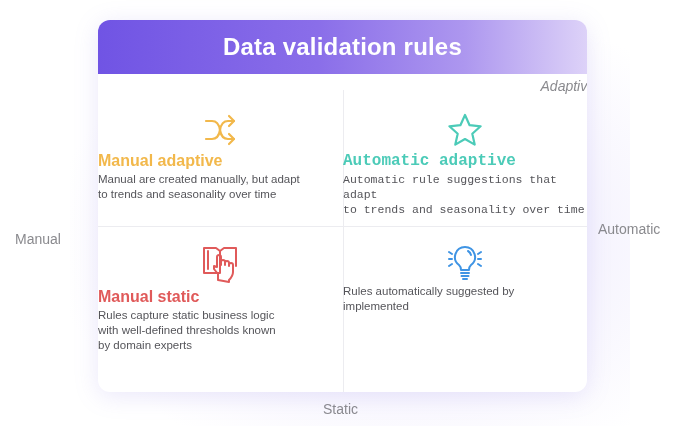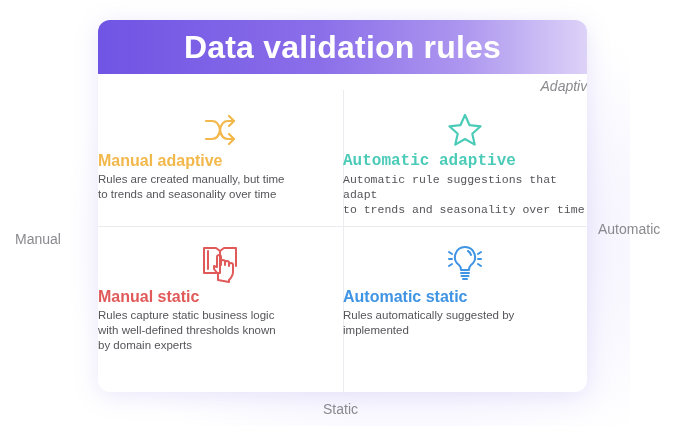--- a/index.html
+++ b/index.html
@@ -1,20 +1,20 @@
 <!DOCTYPE html>
 <html><head>
 <meta charset="utf-8">
 <style>
   html,body{margin:0;padding:0;}
   body{width:700px;height:426px;background:#ffffff;position:relative;overflow:hidden;font-family:"Liberation Sans",sans-serif;}
   .glow{position:absolute;left:70px;top:10px;width:560px;height:416px;background:radial-gradient(ellipse at 60% 55%, rgba(225,220,252,0.7) 0%, rgba(240,237,253,0.5) 45%, rgba(255,255,255,0) 75%);}
   .card{position:absolute;left:98px;top:20px;width:489px;height:372px;background:#ffffff;border-radius:12px;box-shadow:0 4px 24px rgba(140,120,230,0.18);overflow:hidden;}
   .header{position:absolute;left:0;top:0;width:100%;height:54px;background:linear-gradient(90deg,#7054e4 0%,#8a6ee9 45%,#ad97ef 75%,#ddd2f8 100%);display:flex;align-items:center;justify-content:center;}
-  .header h1{margin:0;color:#fff;font-size:32px;font-weight:bold;letter-spacing:0.2px;}
+  .header h1{margin:0;color:#fff;font-size:24px;font-weight:bold;letter-spacing:0.2px;}
   .axis{position:absolute;color:#8a8a8e;font-size:14px;}
   .vline{position:absolute;left:245px;top:70px;width:1px;height:302px;background:#ececf0;}
   .hline{position:absolute;left:0;top:206px;width:100%;height:1px;background:#ececf0;}
   .quad{position:absolute;width:244px;text-align:left;}
   .quad .icon{display:block;margin:0 auto;}
   .quad h2{margin:4px 0 2px 0;font-size:16px;font-weight:bold;}
   .quad p{margin:0;font-size:11.5px;line-height:15px;color:#55555a;}
 </style>
 </head>
 <body>
@@ -34,21 +34,21 @@
   <div class="hline"></div>
 
   <div class="quad" style="left:0;top:92px;">
     <svg class="icon" width="36" height="36" viewBox="0 0 36 36" fill="none" stroke="#f2b84b" stroke-width="2.2" stroke-linecap="round" stroke-linejoin="round">
       <path d="M4 9h6c5 0 7 3 8 9s3 9 8 9h6"></path>
       <path d="M4 27h6c5 0 7-3 8-9s3-9 8-9h6"></path>
       <path d="M27 4l5 5-5 5"></path>
         <path d="M27 22l5 5-5 5"></path>
     </svg>
     <h2 style="color:#f2b84b">Manual adaptive</h2>
-    <p>Rules are created manually, but time</p>
+    <p>Manual are created manually, but adapt</p>
     <p>to trends and seasonality over time</p>
   </div>
 
   <div class="quad" style="left:245px;top:92px;font-family:Liberation Mono, monospace;">
     <svg class="icon" width="38" height="36" viewBox="0 0 38 36" fill="none" stroke="#4ccbb8" stroke-width="2.2" stroke-linejoin="round">
       <path d="M19 3l4.6 10.2 11 1.1-8.3 7.4 2.4 10.9L19 27l-9.7 5.6 2.4-10.9-8.3-7.4 11-1.1z"></path>
     </svg>
     <h2 style="color:#4ccbb8">Automatic adaptive</h2>
     <p>Automatic rule suggestions that adapt</p>
     <p>to trends and seasonality over time</p>
@@ -67,17 +67,16 @@
     <p>by domain experts</p>
   </div>
 
   <div class="quad" style="left:245px;top:222px;">
     <svg class="icon" width="42" height="42" viewBox="0 0 42 42" fill="none" stroke="#3f94e4" stroke-width="2" stroke-linecap="round" stroke-linejoin="round">
       <path d="M21 5a10 10 0 0 0-6 18c1.5 1.3 2 3 2 5h8c0-2 .5-3.7 2-5a10 10 0 0 0-6-18z"></path>
       <path d="M17 31h8M17.5 34h7M19 37h4"></path>
       <path d="M24 9a6 6 0 0 1 3 4"></path>
       <path d="M5 10l3 2M5 17h3M5 24l3-2M37 10l-3 2M37 17h-3M37 24l-3-2"></path>
     </svg>
-    <h2 style="color:#3f94e4">Automatic static</h2>
     <p>Rules automatically suggested by</p>
     <p>implemented</p>
   </div>
 </div>
 
 </body></html>

